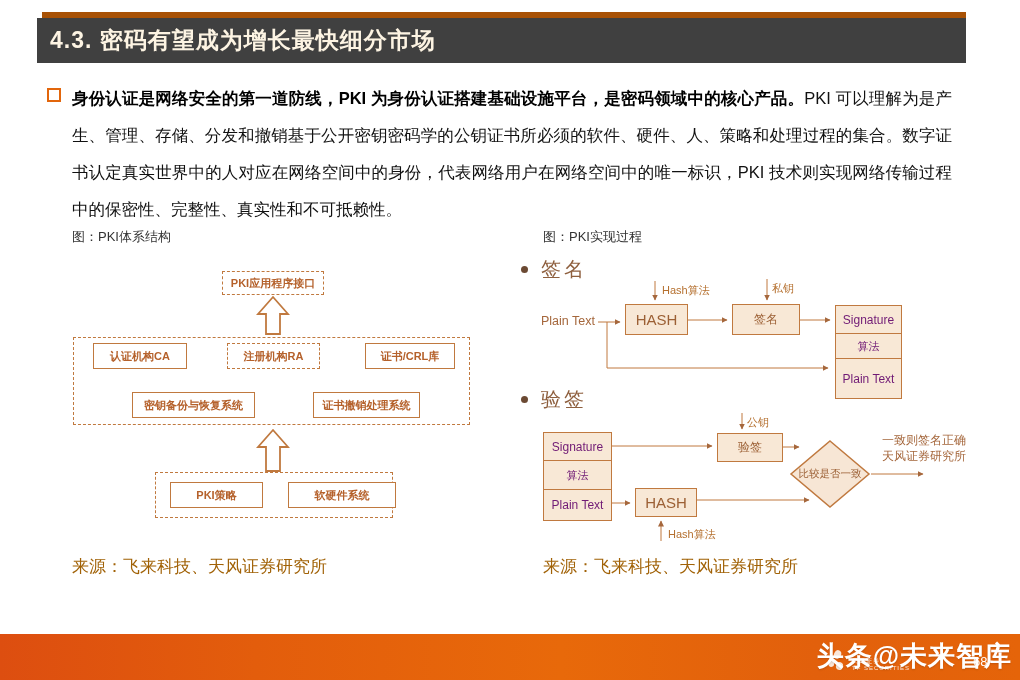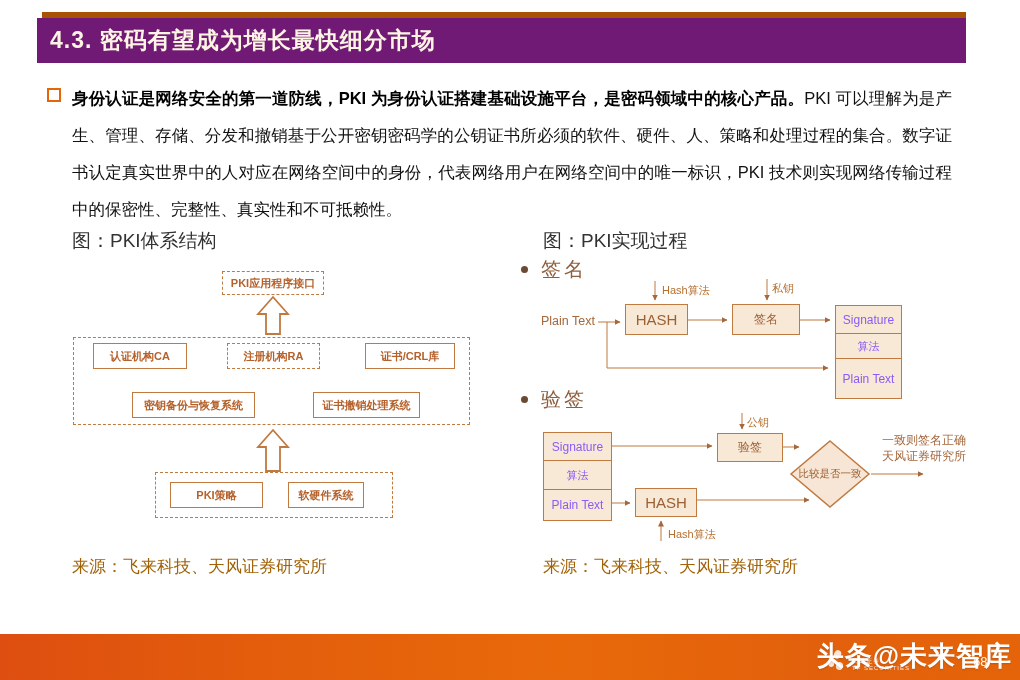--- a/index.html
+++ b/index.html
@@ -1,42 +1,42 @@
 <!DOCTYPE html>
 <html><head>
 <meta charset="utf-8">
 <style>
   html,body{margin:0;padding:0;background:#fff;}
   #page{position:relative;width:1020px;height:680px;background:#fff;overflow:hidden;
         font-family:"Liberation Sans","DejaVu Sans",sans-serif;}
   
   .hdr-strip{position:absolute;left:42px;top:12px;width:924px;height:6px;background:#a85206;}
-  .hdr-bar{position:absolute;left:37px;top:18px;width:929px;height:45px;background:#701a75;
+  .hdr-bar{position:absolute;left:37px;top:18px;width:929px;height:45px;background:#404040;
            display:flex;align-items:center;}
   .hdr-title{color:#fdf4e3;font-size:23px;font-weight:bold;padding-left:13px;letter-spacing:1px;}
   
   .bullet-sq{position:absolute;left:47px;top:88px;width:10px;height:10px;border:2.5px solid #e2660c;background:#fff;}
   .body-text{position:absolute;left:72px;top:80px;width:880px;font-size:16.5px;line-height:37px;
              color:#111;text-align:justify;}
   .body-text b{color:#000;}
   
-  .cap{position:absolute;font-size:19px;color:#333;}
+  .cap{position:absolute;font-size:13px;color:#333;}
   .src{position:absolute;font-size:17px;color:#a16207;}
   
   .dline{stroke:#c0793f;}
   .dbox{position:absolute;box-sizing:border-box;border:1.5px solid #c0793f;background:#fff;
         display:flex;align-items:center;justify-content:center;
         font-size:11px;font-weight:bold;color:#b5612b;white-space:nowrap;}
   .dashed{border-style:dashed;}
   .container-box{background:transparent;}
   .fbox{position:absolute;box-sizing:border-box;border:1.5px solid #c0793f;background:#f8e8d6;
         display:flex;align-items:center;justify-content:center;color:#9c6035;white-space:nowrap;text-align:right;}
   .stack{position:absolute;box-sizing:border-box;border:1.5px solid #c0793f;background:#f8e8d6;}
   .stack .cell{box-sizing:border-box;display:flex;align-items:center;justify-content:center;
-               color:#8b5cf6;font-size:12px;}
+               color:#701a75;font-size:12px;}
   .stack .cell + .cell{border-top:1.5px solid #c0793f;}
   .dia-label{position:absolute;font-size:11px;color:#b5702f;white-space:nowrap;}
   .dia-en{position:absolute;font-size:12.5px;color:#a5673c;white-space:nowrap;}
   .sec-head{position:absolute;display:flex;align-items:center;gap:13px;color:#8e5f3e;}
   .sec-head .dot{width:7px;height:7px;border-radius:50%;background:#6b4a33;}
   .sec-head .txt{font-size:20px;letter-spacing:3px;font-family:"Liberation Serif","DejaVu Serif",serif;}
   .diamond-label{position:absolute;left:791px;top:440px;width:78px;height:68px;display:flex;
                  align-items:center;justify-content:center;font-size:10.5px;color:#9c6035;}
   .result-txt{position:absolute;left:882px;top:432px;font-size:12px;line-height:16px;color:#a5673c;}
   
@@ -101,21 +101,21 @@
 
   <div class="dbox dashed container-box" style="left:73px;top:337px;width:397px;height:88px;"></div>
   <div class="dbox" style="left:93px;top:343px;width:94px;height:26px;">认证机构CA</div>
   <div class="dbox dashed" style="left:227px;top:343px;width:93px;height:26px;">注册机构RA</div>
   <div class="dbox" style="left:365px;top:343px;width:90px;height:26px;">证书/CRL库</div>
   <div class="dbox" style="left:313px;top:392px;width:107px;height:26px;">证书撤销处理系统</div>
   <div class="dbox" style="left:132px;top:392px;width:123px;height:26px;">密钥备份与恢复系统</div>
 
   <div class="dbox dashed container-box" style="left:155px;top:472px;width:238px;height:46px;"></div>
   <div class="dbox" style="left:170px;top:482px;width:93px;height:26px;">PKI策略</div>
-  <div class="dbox" style="left:288px;top:482px;width:76px;height:26px;">软硬件系统</div>
+  <div class="dbox" style="left:288px;top:482px;width:108px;height:26px;">软硬件系统</div>
 
   <div class="sec-head" style="left:521px;top:256px;">
     <span class="dot"></span>
     <span class="txt">签名</span>
   </div>
   <div class="dia-label" style="left:662px;top:283px;">Hash算法</div>
   <div class="dia-label" style="left:772px;top:281px;">私钥</div>
   <div class="dia-en" style="left:541px;top:314px;">Plain Text</div>
   <div class="fbox" style="left:625px;top:304px;width:63px;height:31px;font-size:15px;">HASH</div>
   <div class="fbox" style="left:732px;top:304px;width:68px;height:31px;font-size:12px;">签名</div>

